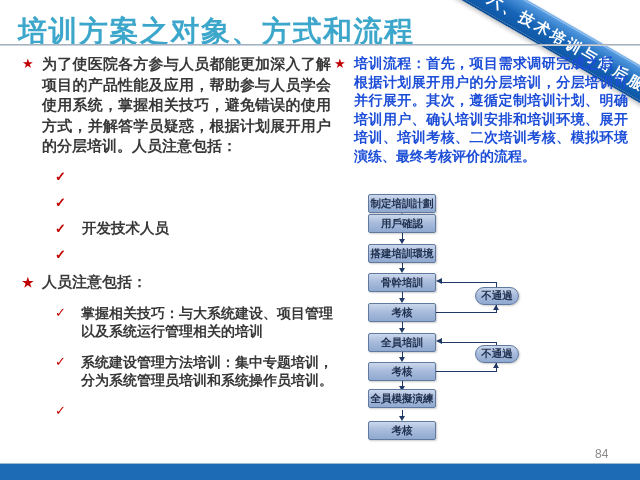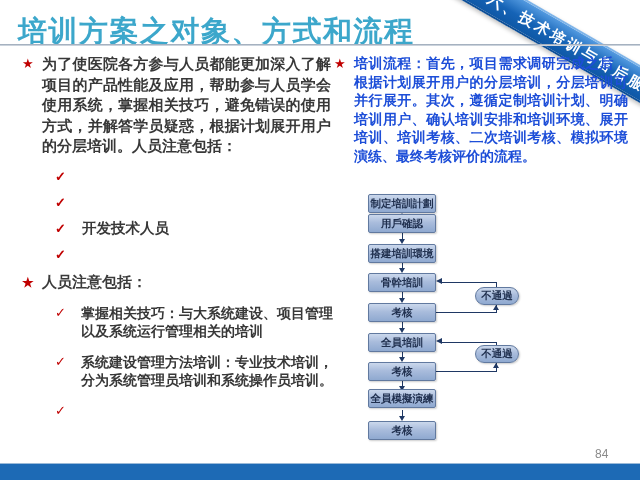--- a/index.html
+++ b/index.html
@@ -133,21 +133,21 @@
       <span>人员注意包括：</span>
     </div>
 
     <div>
       <div class="method-row">
         <span class="check">✓</span>
         <p>掌握相关技巧：与大系统建设、项目管理以及系统运行管理相关的培训</p>
       </div>
       <div class="method-row">
         <span class="check">✓</span>
-        <p>系统建设管理方法培训：专业技术培训，分为系统管理员培训和系统操作员培训。</p>
+        <p>系统建设管理方法培训：集中专题培训，分为系统管理员培训和系统操作员培训。</p>
       </div>
       <div class="method-row">
         <span class="check">✓</span>
       </div>
     </div>
   </div>
 
   <div class="right-col">
     <div class="star-row">
       <span class="star">★</span>

